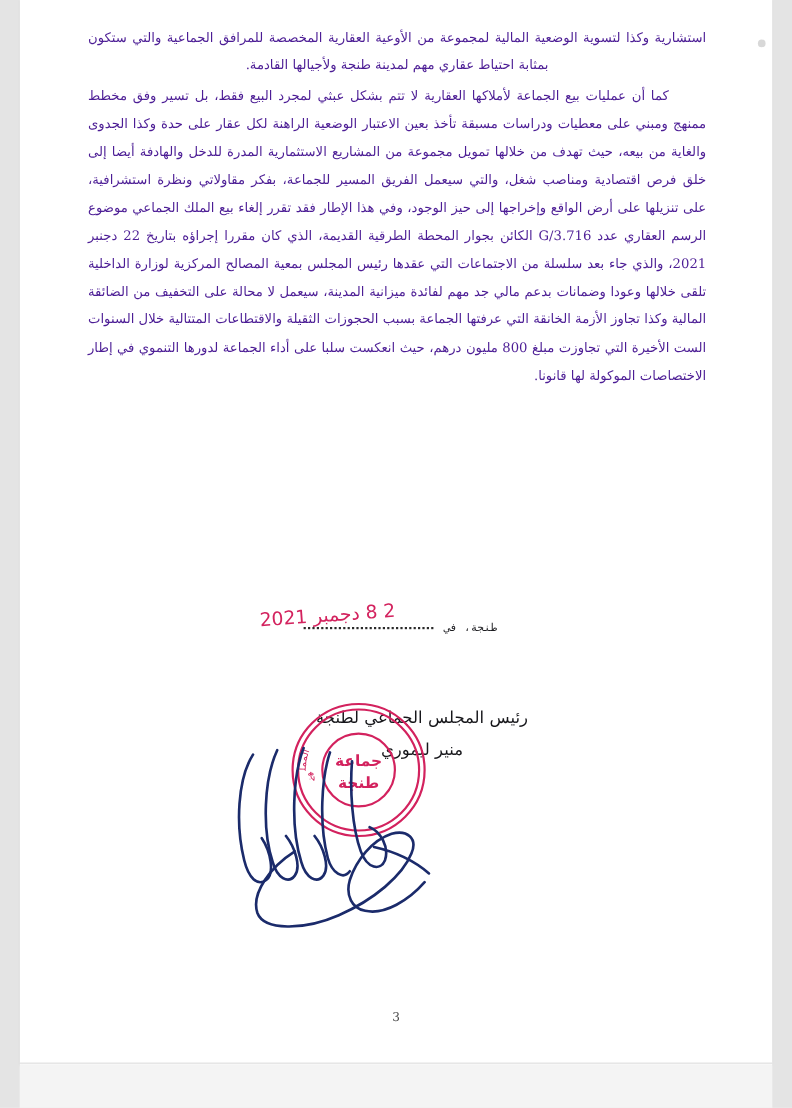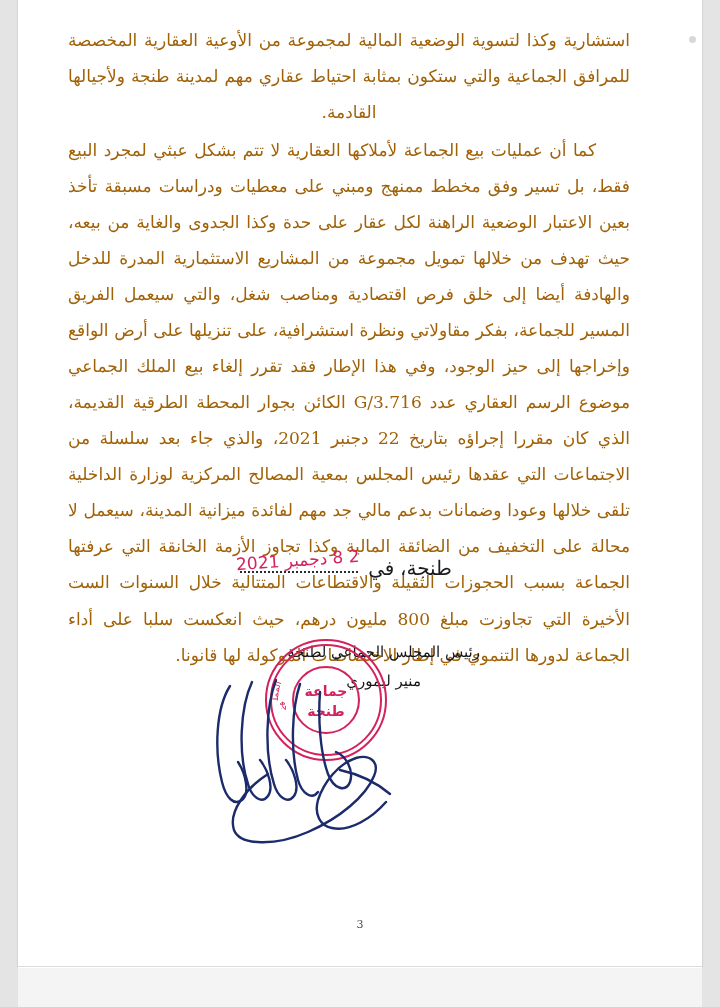--- a/index.html
+++ b/index.html
@@ -31,30 +31,30 @@
   .sheet-bottom {
     position: absolute;
     left: 18px;
     top: 968px;
     width: 684px;
     height: 39px;
     background: #f4f4f4;
   }
   .doc-body {
     position: absolute;
-    left: 50px;
+    left: 62px;
     top: 22px;
     width: 562px;
     direction: rtl;
     text-align: justify;
     text-align-last: right;
     font-family: "DejaVu Serif", "Liberation Serif", serif;
-    font-size: 17px;
+    font-size: 12px;
     line-height: 2.12;
-    color: #a16207;
+    color: #4c1d95;
   }
   .para {
     margin: 0 0 2px 0;
     text-indent: 0;
   }
   .para.indent {
     text-indent: 34px;
   }
   .para.first {
     text-align: justify;
@@ -73,22 +73,22 @@
   }
   .date-line {
     position: relative;
     height: 34px;
     width: 100%;
     text-align: right;
     padding-right: 190px;
     box-sizing: border-box;
   }
   .date-label {
-    font-family: Liberation Sans, sans-serif;
-    font-size: 20px;
+    font-family: Liberation Mono, monospace;
+    font-size: 10px;
     color: #1c1c20;
     display: inline-block;
   }
   .date-dots {
     display: inline-block;
     width: 118px;
     border-bottom: 2px dotted #2a2a2a;
     height: 14px;
     margin-right: 6px;
     vertical-align: 2px;

